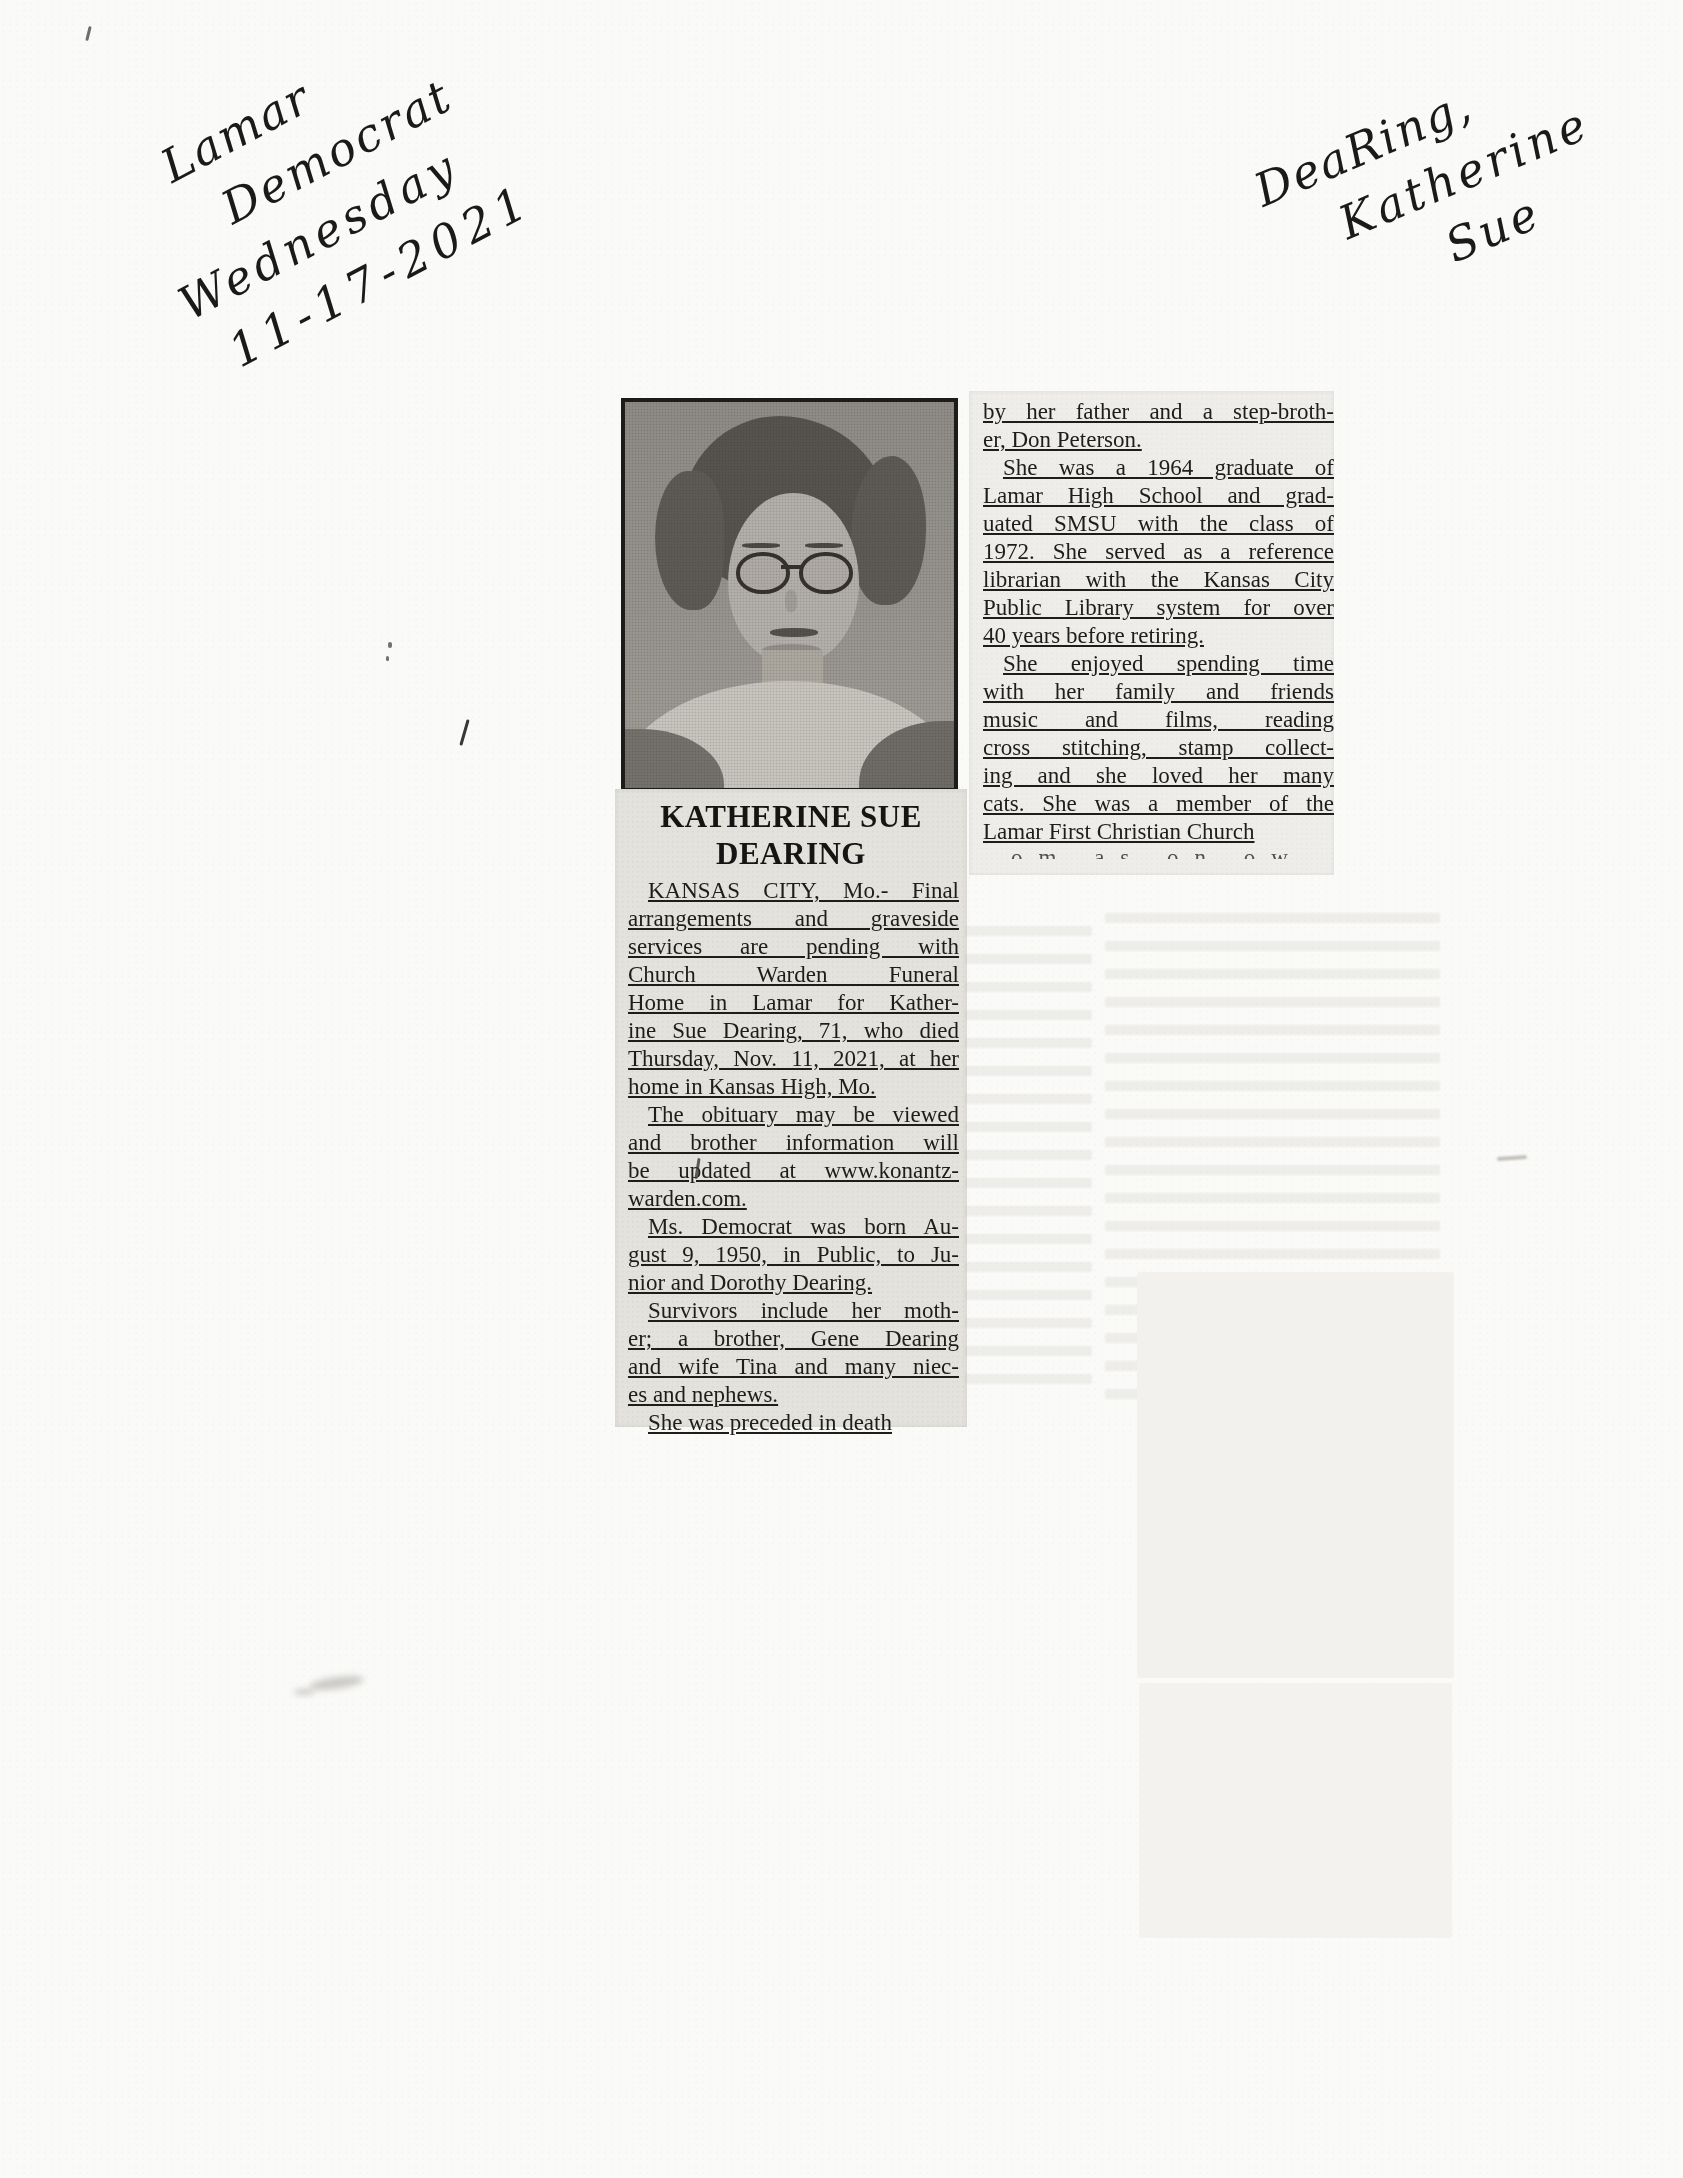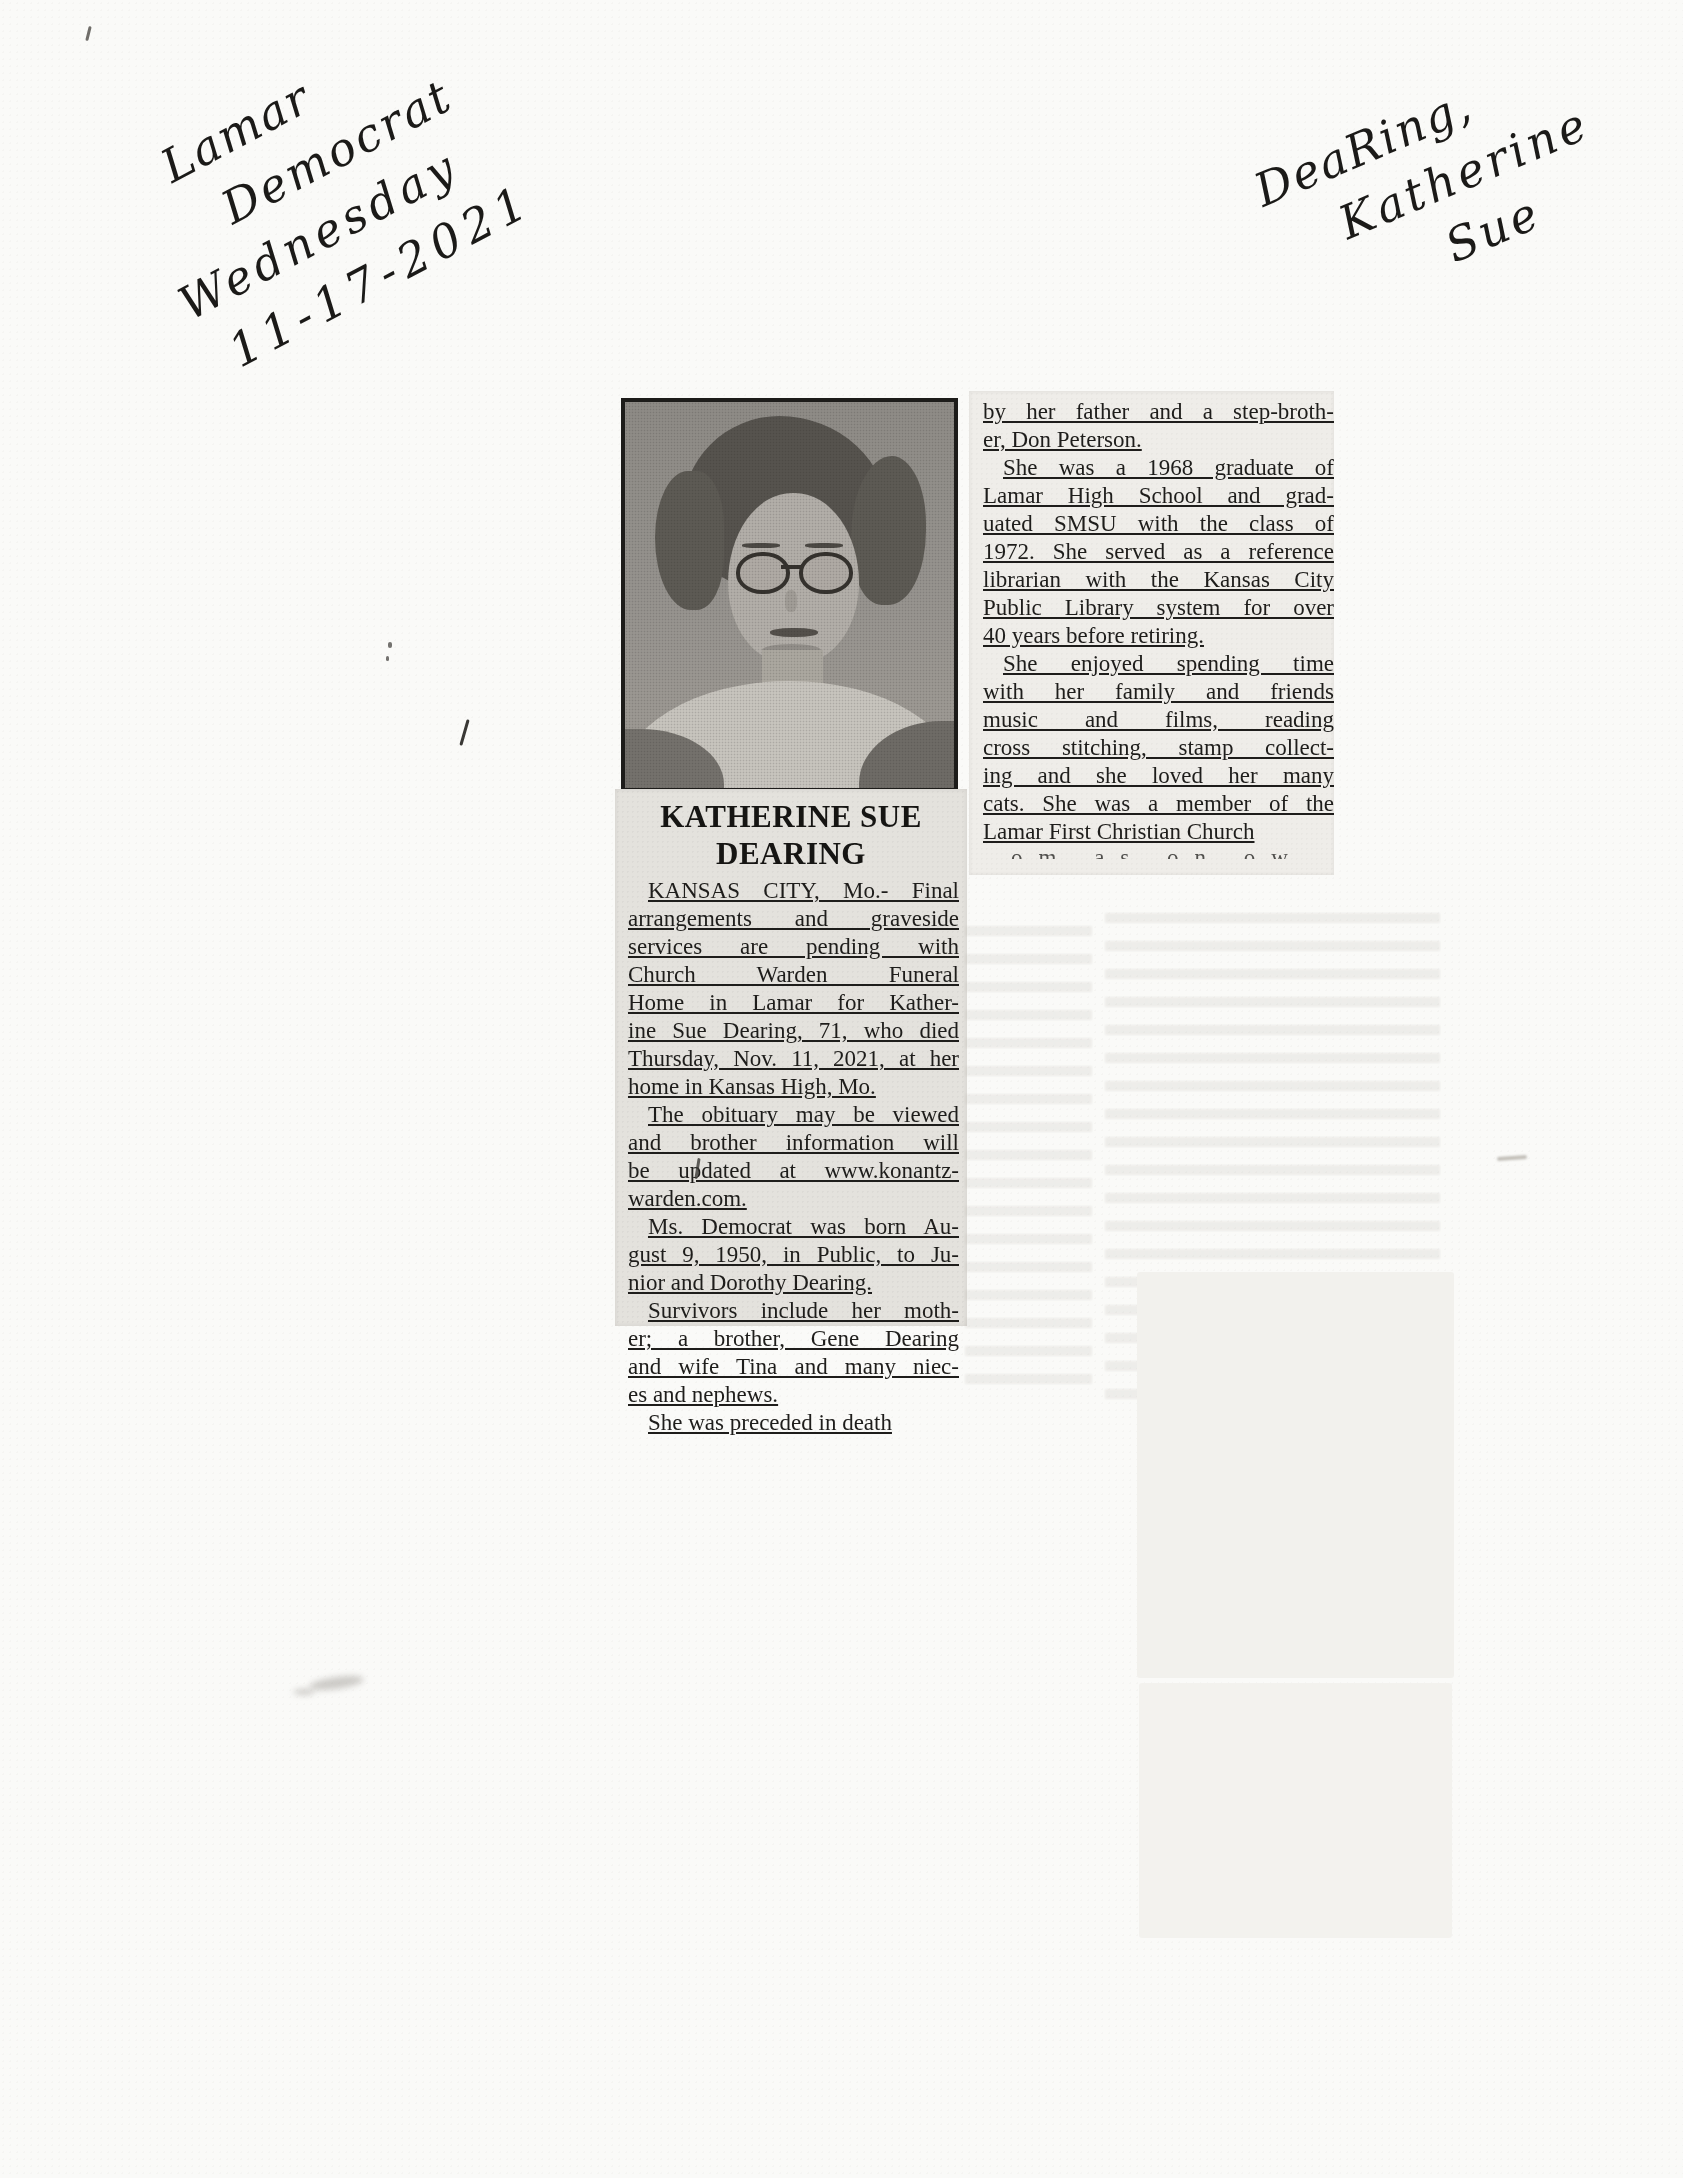--- a/index.html
+++ b/index.html
@@ -48,21 +48,21 @@
         border-radius:52% 52% 0 0/90% 90% 0 0;}
   .dress-l{left:-20px;top:327px;width:119px;height:79px;background:#74716c;
         border-radius:0 70% 0 0;}
   .dress-r{left:234px;top:319px;width:119px;height:89px;background:#6e6b66;
         border-radius:70% 0 0 0;}
   .halftone{position:absolute;inset:0;opacity:.55;
         background-image:radial-gradient(rgba(25,24,22,0.28) 0.7px,transparent 1.1px);
         background-size:3px 3px;}
 
   
-  .leftcol{position:absolute;left:615px;top:789px;width:352px;height:537px;
+  .leftcol{position:absolute;left:615px;top:789px;width:352px;height:638px;
         background:#e4e2dd;
         background-image:radial-gradient(rgba(90,88,82,0.05) 1px,transparent 1px);
         background-size:5px 5px;box-shadow:0 0 5px rgba(70,68,64,0.12) inset;}
   .rightcol{position:absolute;left:969px;top:391px;width:365px;height:484px;
         background:#efede9;overflow:hidden;
         background-image:radial-gradient(rgba(90,88,82,0.04) 1px,transparent 1px);
         background-size:5px 5px;box-shadow:0 0 4px rgba(70,68,64,0.10) inset;}
   .headline{text-align:center;font-weight:bold;font-size:31px;line-height:37px;
         letter-spacing:0.5px;color:#161513;padding-top:9px;}
   .newslines{padding:5px 8px 0 13px;}
@@ -156,21 +156,21 @@
         <div class="nl just">and wife Tina and many niec-</div>
         <div class="nl">es and nephews.</div>
         <div class="nl ind">She was preceded in death</div>
       </div>
   </div>
 
   <div class="rightcol">
     <div class="newslines">
         <div class="nl just">by her father and a step-broth-</div>
         <div class="nl">er, Don Peterson.</div>
-        <div class="nl just ind">She was a 1968 graduate of</div>
+        <div class="nl just ind">She was a 1964 graduate of</div>
         <div class="nl just">Lamar High School and grad-</div>
         <div class="nl just">uated SMSU with the class of</div>
         <div class="nl just">1972. She served as a reference</div>
         <div class="nl just">librarian with the Kansas City</div>
         <div class="nl just">Public Library system for over</div>
         <div class="nl">40 years before retiring.</div>
         <div class="nl just ind">She enjoyed spending time</div>
         <div class="nl just">with her family and friends</div>
         <div class="nl just">music and films, reading</div>
         <div class="nl just">cross stitching, stamp collect-</div>

